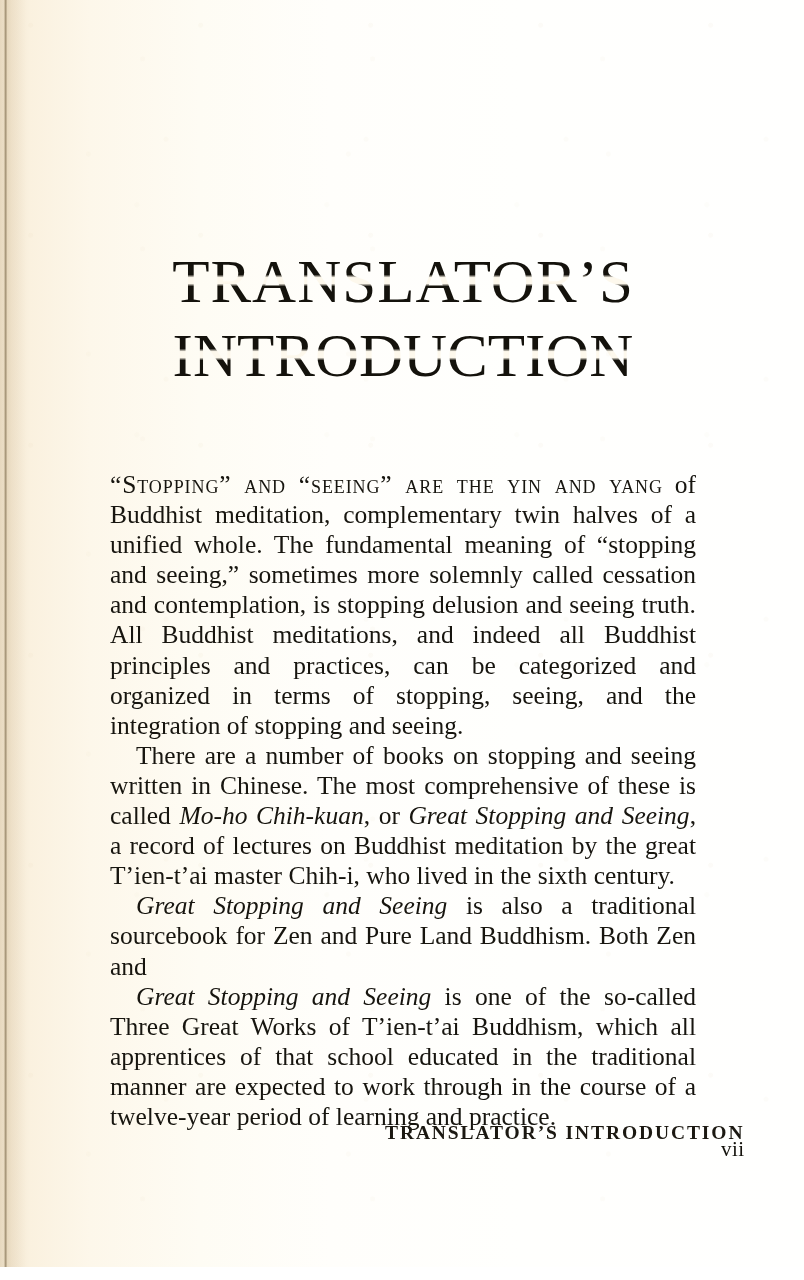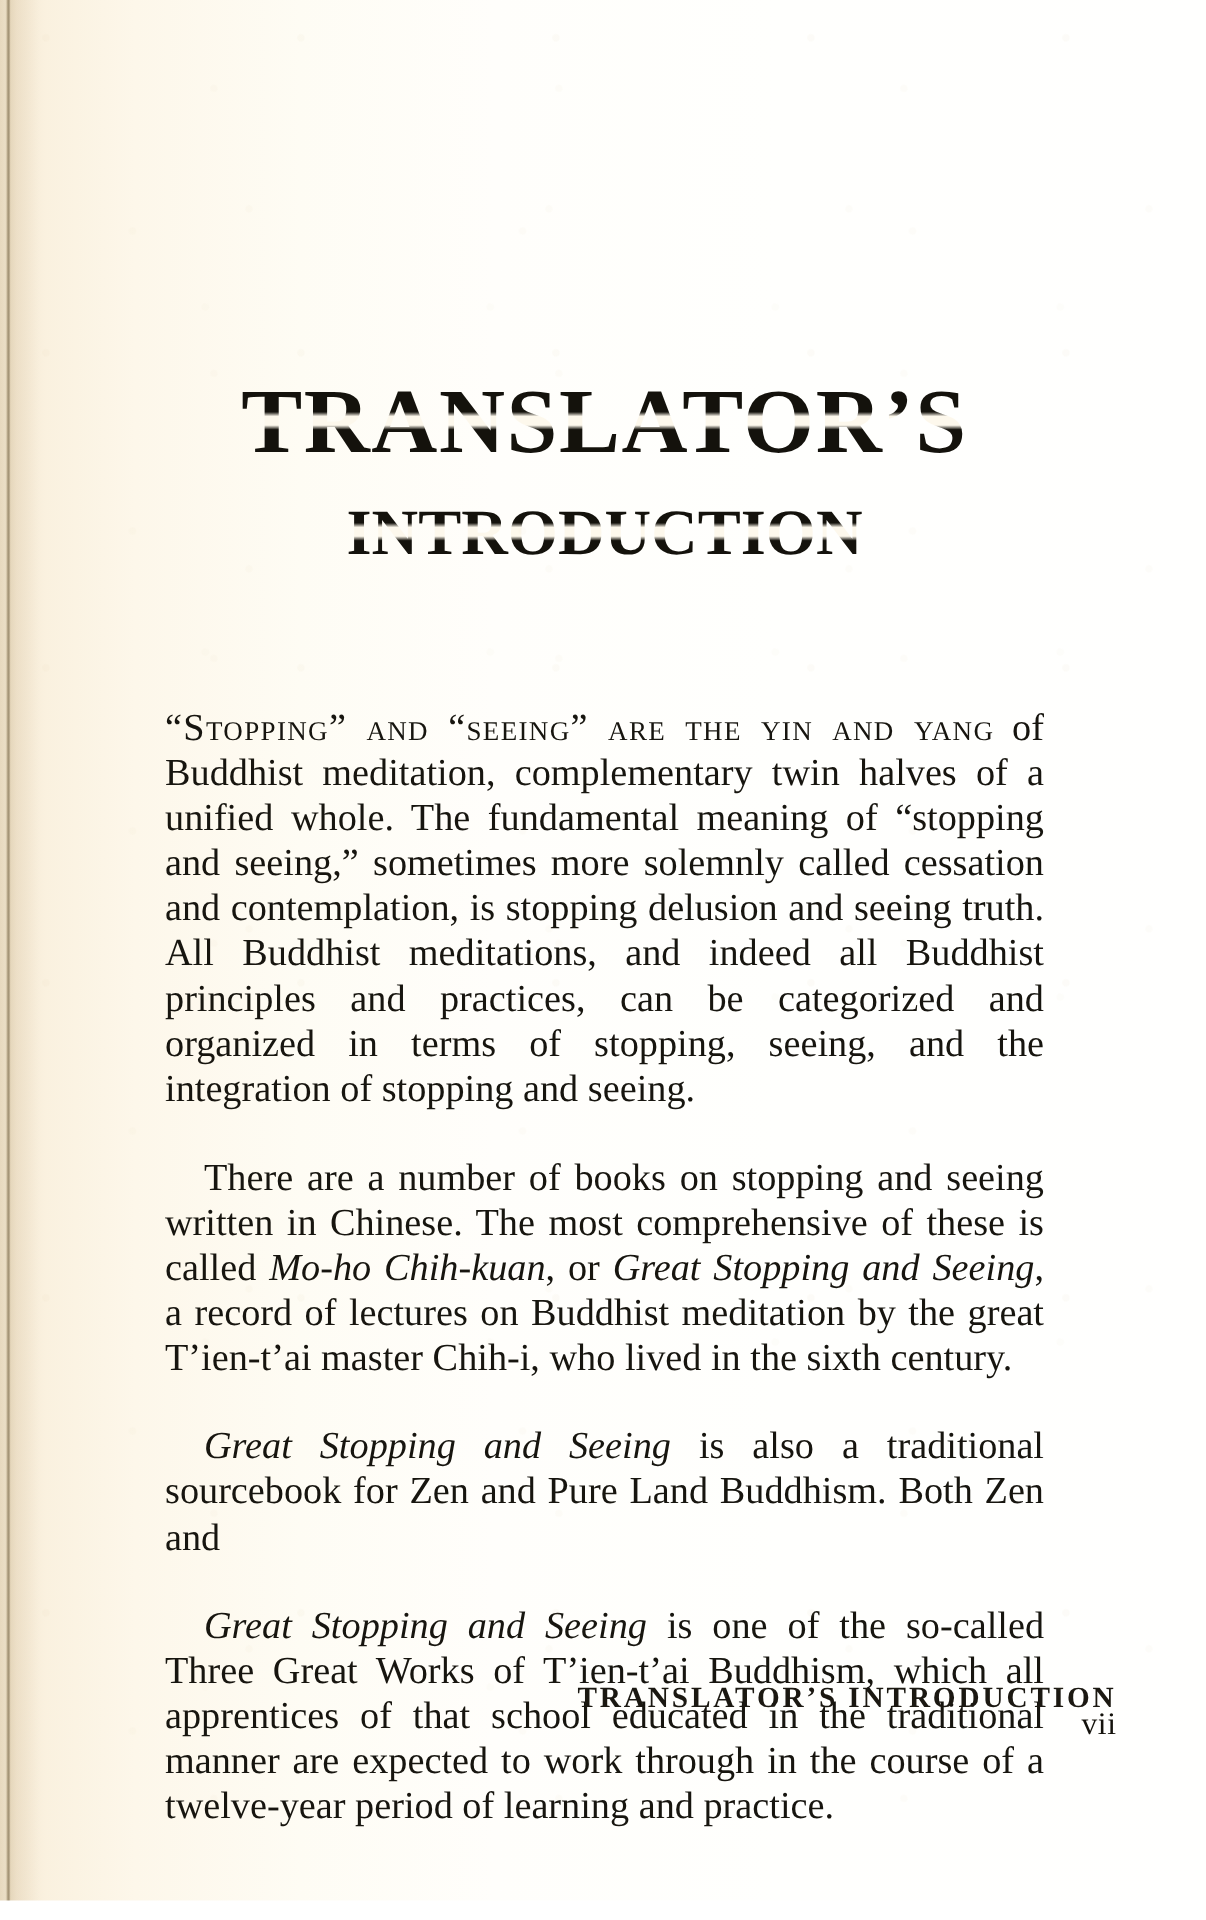--- a/index.html
+++ b/index.html
@@ -85,40 +85,40 @@
   #chapter-title {
     position: absolute;
     left: -4px;
     top: 204px;
     width: 594px;
     text-align: center;
     font-family: "Liberation Serif", "DejaVu Serif", serif;
     font-size: 61px;
     line-height: 74px;
     letter-spacing: 1px;
-    font-weight: 700;
+    font-weight: 400;
     color: #14120c;
     white-space: nowrap;
   }
   
   #chapter-title .tline {
     display: block;
     position: relative;
     color: transparent;
     background:
       linear-gradient(to bottom,
         #14120c 0%, #14120c 40%,
         #fdf8ec 44%, #fdf8ec 52%,
         #14120c 56%, #14120c 100%);
     -webkit-background-clip: text;
     background-clip: text;
     text-shadow: none;
   }
   #chapter-title .tline.l2 {
-    font-size: 43px;
+    font-size: 61px;
     letter-spacing: 0px;
   }
 
   
   #body-text {
     position: absolute;
     left: 0;
     top: 470px;
     width: 586px;
     font-size: 25.5px;
@@ -128,21 +128,20 @@
     -webkit-hyphens: none;
     hyphens: none;
     color: #17150f;
   }
   #body-text p {
     margin: 0;
     text-indent: 0;
   }
   #body-text p.indent {
     text-indent: 26px;
-    margin-top: 29px;
   }
   #body-text i, #body-text em {
     font-style: italic;
   }
   .smallcaps {
     font-variant: small-caps;
     letter-spacing: 0.9px;
   }
 
   

